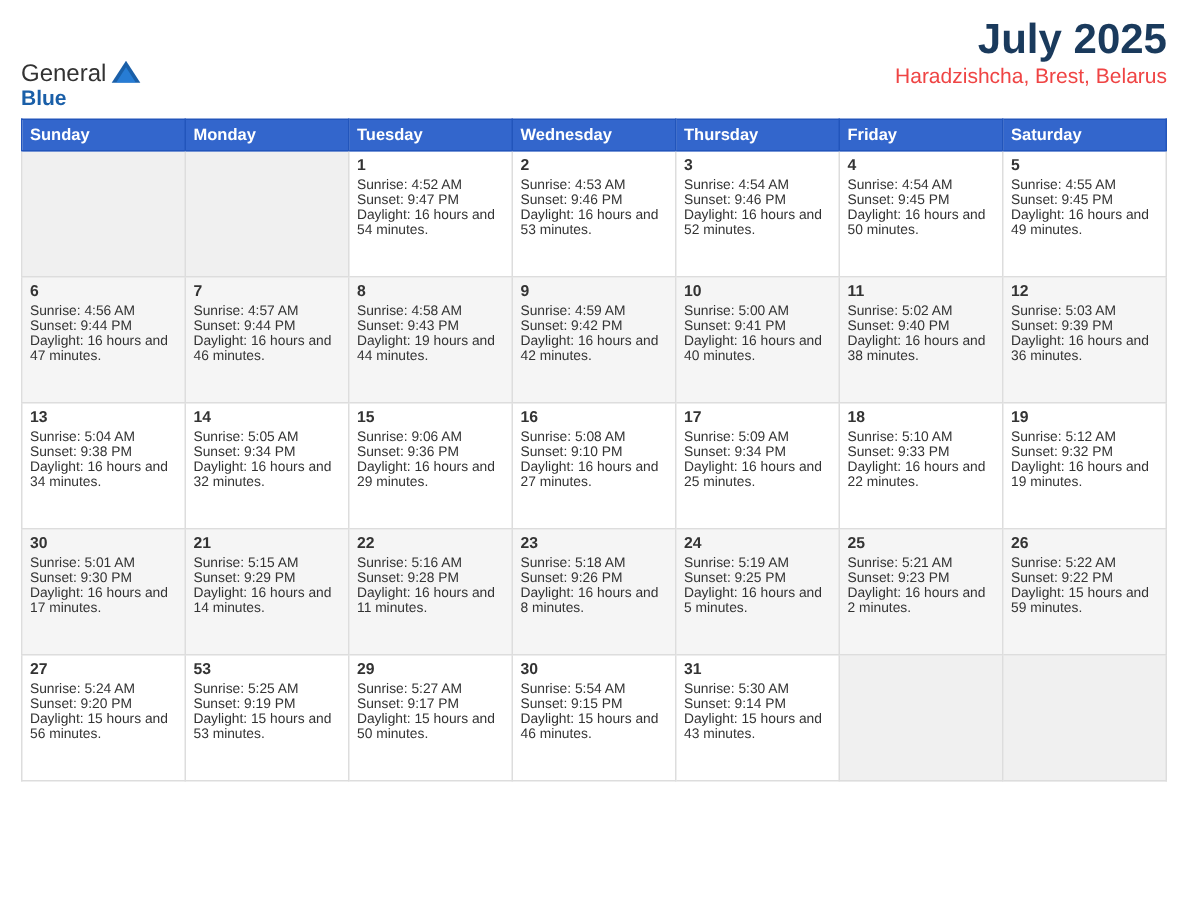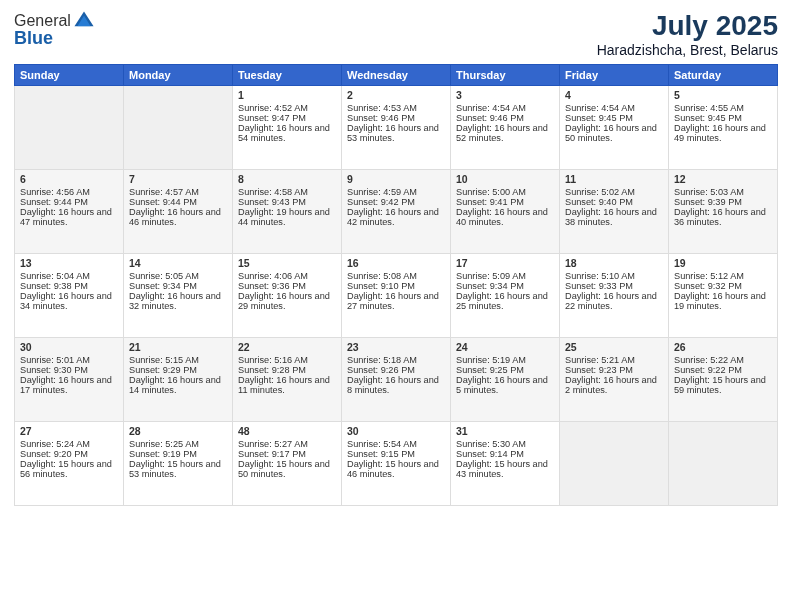--- a/index.html
+++ b/index.html
@@ -35,21 +35,21 @@
     .title-block {
       text-align: right;
     }
     .month-title {
       font-size: 28px;
       font-weight: bold;
       color: #1a3a5c;
     }
     .location {
       font-size: 14px;
-      color: #0f172a;
+      color: #ef4444;
     }
     .calendar {
       width: 100%;
       border-collapse: collapse;
       border: 1px solid #ccc;
       padding-left: 11px;
     }
     .calendar th {
       background-color: #3366cc;
       color: #fff;
@@ -83,28 +83,28 @@
       background-color: #f0f0f0 !important;
     }
   </style>
 </head>
 <body>
 
 <div class="container">
   <div class="header">
     <div class="logo">
       <div>
-        <div style="display:flex;align-items:center;">
+        <div style="display:flex;align-items:center;margin-top:29px;">
           <span class="logo-general">General</span>
           <svg class="logo-icon" viewBox="0 0 30 30">
             <polygon points="15,2 28,22 2,22" fill="#1a5fa8"></polygon>
             <polygon points="15,8 24,22 6,22" fill="#3399ff" opacity="0.5"></polygon>
           </svg>
         </div>
-        <div class="logo-blue" style="font-size:18px;font-weight:bold;color:#1a5fa8;margin-top:-4px;">Blue</div>
+        <div class="logo-blue" style="font-size:14px;font-weight:bold;color:#1a5fa8;margin-top:-4px;">Blue</div>
       </div>
     </div>
     <div class="title-block">
       <div class="month-title">July 2025</div>
       <div class="location">Haradzishcha, Brest, Belarus</div>
     </div>
   </div>
 
   <table class="calendar">
     <thead>
@@ -205,21 +205,21 @@
             <div>Daylight: 16 hours and 34 minutes.</div>
           </td>
           <td>
             <div class="day-num">14</div>
             <div>Sunrise: 5:05 AM</div>
             <div>Sunset: 9:34 PM</div>
             <div>Daylight: 16 hours and 32 minutes.</div>
           </td>
           <td>
             <div class="day-num">15</div>
-            <div>Sunrise: 4:06 AM</div>
+            <div>Sunrise: 9:06 AM</div>
             <div>Sunset: 9:36 PM</div>
             <div>Daylight: 16 hours and 29 minutes.</div>
           </td>
           <td>
             <div class="day-num">16</div>
             <div>Sunrise: 5:08 AM</div>
             <div>Sunset: 9:10 PM</div>
             <div>Daylight: 16 hours and 27 minutes.</div>
           </td>
           <td>
@@ -286,27 +286,27 @@
           </td>
         </tr>
         <tr>
           <td>
             <div class="day-num">27</div>
             <div>Sunrise: 5:24 AM</div>
             <div>Sunset: 9:20 PM</div>
             <div>Daylight: 15 hours and 56 minutes.</div>
           </td>
           <td>
-            <div class="day-num">28</div>
+            <div class="day-num">53</div>
             <div>Sunrise: 5:25 AM</div>
             <div>Sunset: 9:19 PM</div>
             <div>Daylight: 15 hours and 53 minutes.</div>
           </td>
           <td>
-            <div class="day-num">48</div>
+            <div class="day-num">29</div>
             <div>Sunrise: 5:27 AM</div>
             <div>Sunset: 9:17 PM</div>
             <div>Daylight: 15 hours and 50 minutes.</div>
           </td>
           <td>
             <div class="day-num">30</div>
             <div>Sunrise: 5:54 AM</div>
             <div>Sunset: 9:15 PM</div>
             <div>Daylight: 15 hours and 46 minutes.</div>
           </td>

